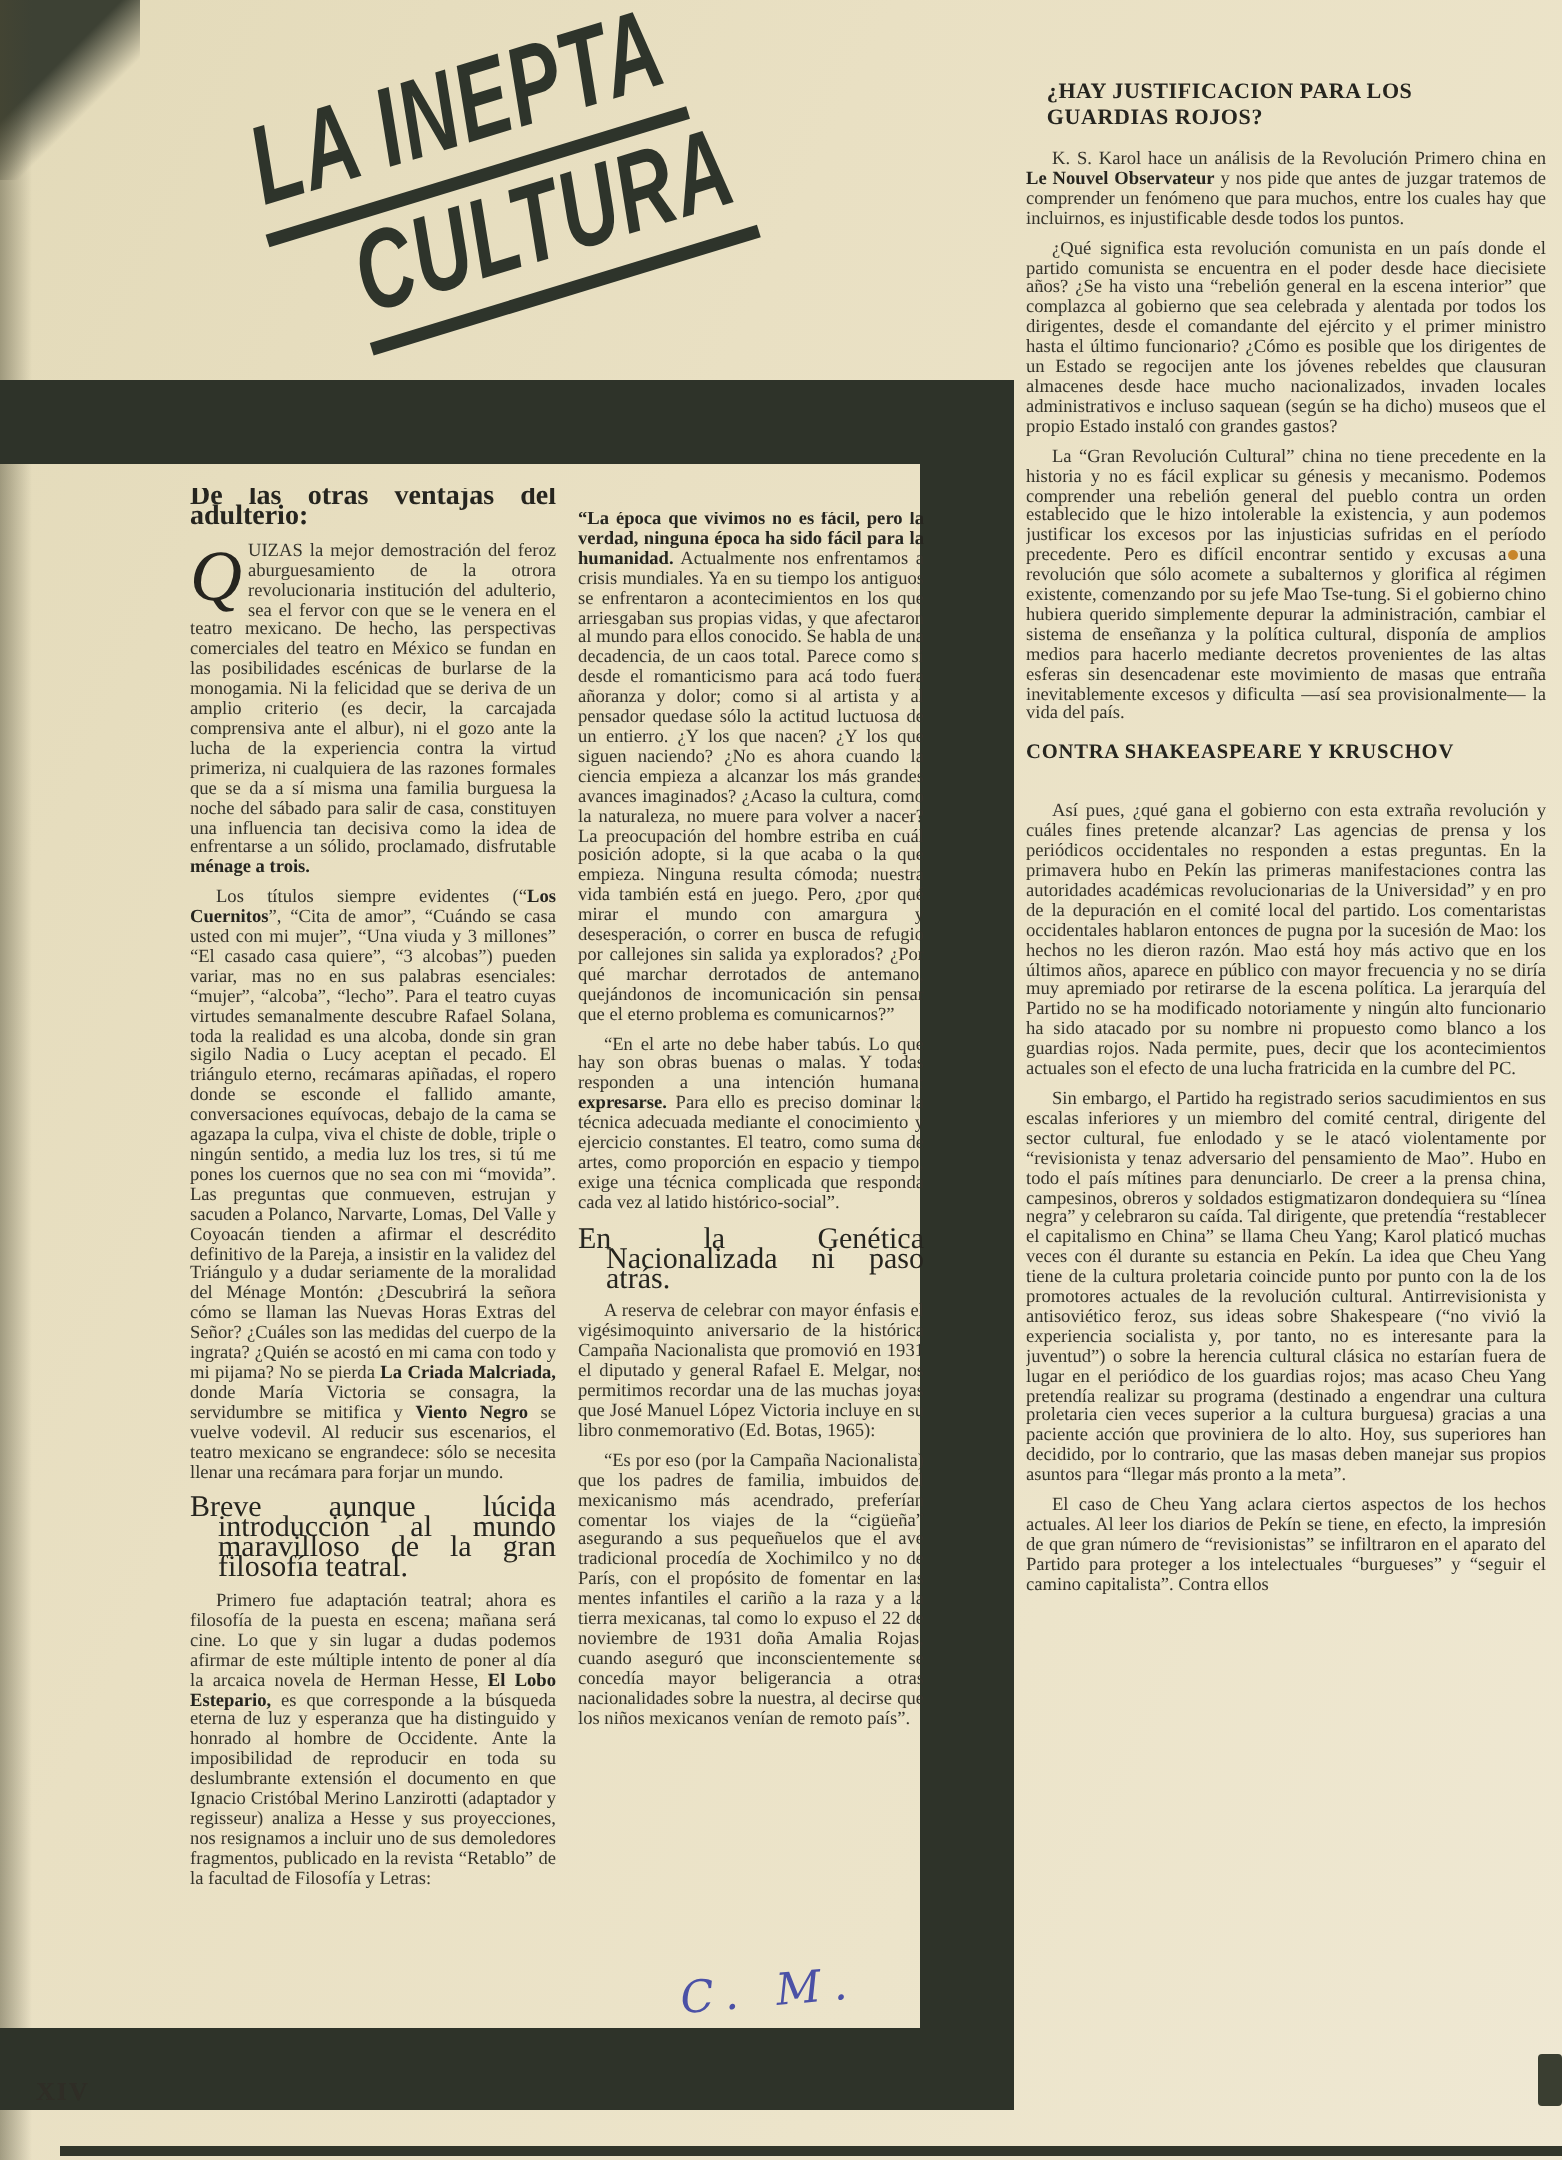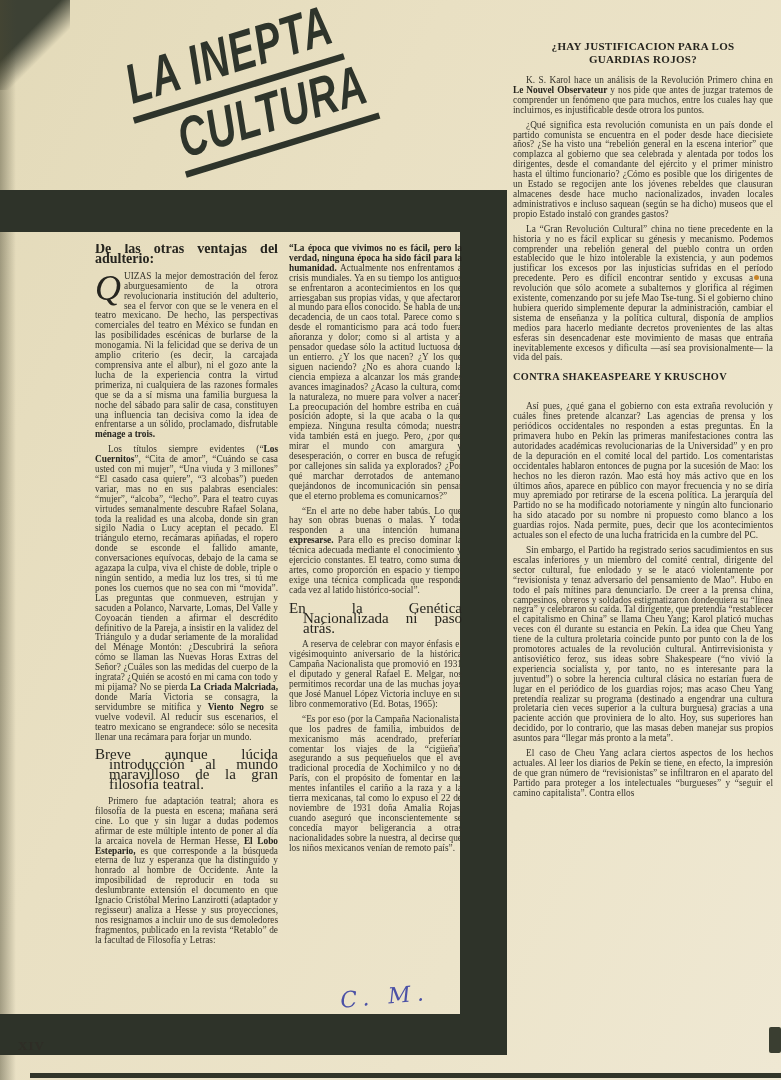--- a/index.html
+++ b/index.html
@@ -26,31 +26,31 @@
   
   .masthead{position:absolute;left:140px;top:30px;width:280px;height:180px;transform:rotate(-17deg);transform-origin:50% 50%;}
   .mast-line{display:inline-block;font-family:"Liberation Sans",sans-serif;font-weight:bold;font-style:italic;
     color:#2e342b;font-size:43px;line-height:1;letter-spacing:1px;
     border-bottom:5px solid #2e342b;padding:0 4px 3px 4px;transform:scale(.92,1.3);transform-origin:left bottom;}
   .mast-line2{margin-left:34px;margin-top:16px;}
 
   
   .col{position:absolute;text-align:justify;font-size:9.3px;line-height:9.9px;overflow:hidden;}
   .col-left-1{left:95px;top:244px;width:183px;height:772px;}
-  .col-left-2{left:289px;top:244px;width:173px;height:772px;}
+  .col-left-2{left:289px;top:256px;width:173px;height:772px;}
   .col-right{left:513px;top:40px;width:260px;height:975px;}
 
   .col p.para{margin:0 0 5px 0;text-indent:13px;}
   .col p.noindent{text-indent:0;}
   .col .b{font-weight:bold;color:#26251f;}
   .col-heading{font-size:14px;font-weight:bold;margin:0 0 8px 0;text-indent:0;color:#26251f;}
   .col-subhead{font-size:15px;font-weight:normal;margin:8px 0 7px 0;color:#26251f;
     padding-left:14px;text-indent:-14px;}
   .right-title{font-family:"Liberation Serif",serif;font-weight:bold;font-size:11px;line-height:13px;
-    text-align:center;margin:0 auto 10px auto;width:92%;color:#26251f;letter-spacing:.3px;}
+    text-align:left;margin:0 auto 10px auto;width:92%;color:#26251f;letter-spacing:.3px;}
   .right-subhead{font-size:10.3px;font-weight:bold;letter-spacing:.4px;margin:9px 0 20px 0;color:#26251f;text-indent:0;}
 
   .dropcap{float:left;font-size:36px;line-height:28px;padding:2px 3px 0 0;font-style:italic;color:#26251f;}
 
   .handwriting{position:absolute;left:340px;top:982px;width:130px;font-family:"DejaVu Serif",serif;
     font-style:italic;font-size:22px;color:#4b51a6;transform:rotate(-5deg);letter-spacing:6px;}
   .page-number{position:absolute;left:18px;top:1038px;font-size:13px;font-weight:bold;color:#2f2d26;letter-spacing:1px;}
 </style>
 </head>
 <body>
@@ -83,21 +83,21 @@
       <p class="para noindent"><span class="b">“La época que vivimos no es fácil, pero la verdad, ninguna época ha sido fácil para la humanidad.</span><span> Actualmente nos enfrentamos a crisis mundiales. Ya en su tiempo los antiguos se enfrentaron a acontecimientos en los que arriesgaban sus propias vidas, y que afectaron al mundo para ellos conocido. Se habla de una decadencia, de un caos total. Parece como si desde el romanticismo para acá todo fuera añoranza y dolor; como si al artista y al pensador quedase sólo la actitud luctuosa de un entierro. ¿Y los que nacen? ¿Y los que siguen naciendo? ¿No es ahora cuando la ciencia empieza a alcanzar los más grandes avances imaginados? ¿Acaso la cultura, como la naturaleza, no muere para volver a nacer? La preocupación del hombre estriba en cuál posición adopte, si la que acaba o la que empieza. Ninguna resulta cómoda; nuestra vida también está en juego. Pero, ¿por qué mirar el mundo con amargura y desesperación, o correr en busca de refugio por callejones sin salida ya explorados? ¿Por qué marchar derrotados de antemano, quejándonos de incomunicación sin pensar que el eterno problema es comunicarnos?”</span></p>
       <p class="para"><span>“En el arte no debe haber tabús. Lo que hay son obras buenas o malas. Y todas responden a una intención humana: </span><span class="b">expresarse.</span><span> Para ello es preciso dominar la técnica adecuada mediante el conocimiento y ejercicio constantes. El teatro, como suma de artes, como proporción en espacio y tiempo, exige una técnica complicada que responda cada vez al latido histórico-social”.</span></p>
       <h4 class="col-subhead">En la Genética Nacionalizada ni paso atrás.</h4>
       <p class="para"><span>A reserva de celebrar con mayor énfasis el vigésimoquinto aniversario de la histórica Campaña Nacionalista que promovió en 1931 el diputado y general Rafael E. Melgar, nos permitimos recordar una de las muchas joyas que José Manuel López Victoria incluye en su libro conmemorativo (Ed. Botas, 1965):</span></p>
       <p class="para"><span>“Es por eso (por la Campaña Nacionalista) que los padres de familia, imbuidos del mexicanismo más acendrado, preferían comentar los viajes de la “cigüeña” asegurando a sus pequeñuelos que el ave tradicional procedía de Xochimilco y no de París, con el propósito de fomentar en las mentes infantiles el cariño a la raza y a la tierra mexicanas, tal como lo expuso el 22 de noviembre de 1931 doña Amalia Rojas, cuando aseguró que inconscientemente se concedía mayor beligerancia a otras nacionalidades sobre la nuestra, al decirse que los niños mexicanos venían de remoto país”.</span></p>
     </div>
 
   <div class="col col-right">
     <h2 class="right-title">¿HAY JUSTIFICACION PARA LOS GUARDIAS ROJOS?</h2>
     <div>
-        <p class="para"><span>K. S. Karol hace un análisis de la Revolución Primero china en </span><span class="b">Le Nouvel Observateur</span><span> y nos pide que antes de juzgar tratemos de comprender un fenómeno que para muchos, entre los cuales hay que incluirnos, es injustificable desde otrora los puntos.</span></p>
+        <p class="para"><span>K. S. Karol hace un análisis de la Revolución Primero china en </span><span class="b">Le Nouvel Observateur</span><span> y nos pide que antes de juzgar tratemos de comprender un fenómeno que para muchos, entre los cuales hay que incluirnos, es injustificable desde todos los puntos.</span></p>
         <p class="para"><span>¿Qué significa esta revolución comunista en un país donde el partido comunista se encuentra en el poder desde hace diecisiete años? ¿Se ha visto una “rebelión general en la escena interior” que complazca al gobierno que sea celebrada y alentada por todos los dirigentes, desde el comandante del ejército y el primer ministro hasta el último funcionario? ¿Cómo es posible que los dirigentes de un Estado se regocijen ante los jóvenes rebeldes que clausuran almacenes desde hace mucho nacionalizados, invaden locales administrativos e incluso saquean (según se ha dicho) museos que el propio Estado instaló con grandes gastos?</span></p>
         <p class="para"><span>La “Gran Revolución Cultural” china no tiene precedente en la historia y no es fácil explicar su génesis y mecanismo. Podemos comprender una rebelión general del pueblo contra un orden establecido que le hizo intolerable la existencia, y aun podemos justificar los excesos por las injusticias sufridas en el período precedente. Pero es difícil encontrar sentido y excusas a una revolución que sólo acomete a subalternos y glorifica al régimen existente, comenzando por su jefe Mao Tse-tung. Si el gobierno chino hubiera querido simplemente depurar la administración, cambiar el sistema de enseñanza y la política cultural, disponía de amplios medios para hacerlo mediante decretos provenientes de las altas esferas sin desencadenar este movimiento de masas que entraña inevitablemente excesos y dificulta —así sea provisionalmente— la vida del país.</span></p>
         <h4 class="right-subhead">CONTRA SHAKEASPEARE Y KRUSCHOV</h4>
         <p class="para"><span>Así pues, ¿qué gana el gobierno con esta extraña revolución y cuáles fines pretende alcanzar? Las agencias de prensa y los periódicos occidentales no responden a estas preguntas. En la primavera hubo en Pekín las primeras manifestaciones contra las autoridades académicas revolucionarias de la Universidad” y en pro de la depuración en el comité local del partido. Los comentaristas occidentales hablaron entonces de pugna por la sucesión de Mao: los hechos no les dieron razón. Mao está hoy más activo que en los últimos años, aparece en público con mayor frecuencia y no se diría muy apremiado por retirarse de la escena política. La jerarquía del Partido no se ha modificado notoriamente y ningún alto funcionario ha sido atacado por su nombre ni propuesto como blanco a los guardias rojos. Nada permite, pues, decir que los acontecimientos actuales son el efecto de una lucha fratricida en la cumbre del PC.</span></p>
         <p class="para"><span>Sin embargo, el Partido ha registrado serios sacudimientos en sus escalas inferiores y un miembro del comité central, dirigente del sector cultural, fue enlodado y se le atacó violentamente por “revisionista y tenaz adversario del pensamiento de Mao”. Hubo en todo el país mítines para denunciarlo. De creer a la prensa china, campesinos, obreros y soldados estigmatizaron dondequiera su “línea negra” y celebraron su caída. Tal dirigente, que pretendía “restablecer el capitalismo en China” se llama Cheu Yang; Karol platicó muchas veces con él durante su estancia en Pekín. La idea que Cheu Yang tiene de la cultura proletaria coincide punto por punto con la de los promotores actuales de la revolución cultural. Antirrevisionista y antisoviético feroz, sus ideas sobre Shakespeare (“no vivió la experiencia socialista y, por tanto, no es interesante para la juventud”) o sobre la herencia cultural clásica no estarían fuera de lugar en el periódico de los guardias rojos; mas acaso Cheu Yang pretendía realizar su programa (destinado a engendrar una cultura proletaria cien veces superior a la cultura burguesa) gracias a una paciente acción que proviniera de lo alto. Hoy, sus superiores han decidido, por lo contrario, que las masas deben manejar sus propios asuntos para “llegar más pronto a la meta”.</span></p>
         <p class="para"><span>El caso de Cheu Yang aclara ciertos aspectos de los hechos actuales. Al leer los diarios de Pekín se tiene, en efecto, la impresión de que gran número de “revisionistas” se infiltraron en el aparato del Partido para proteger a los intelectuales “burgueses” y “seguir el camino capitalista”. Contra ellos</span></p>
       </div>
   </div>
 
   <div class="handwriting">C. M.</div>

